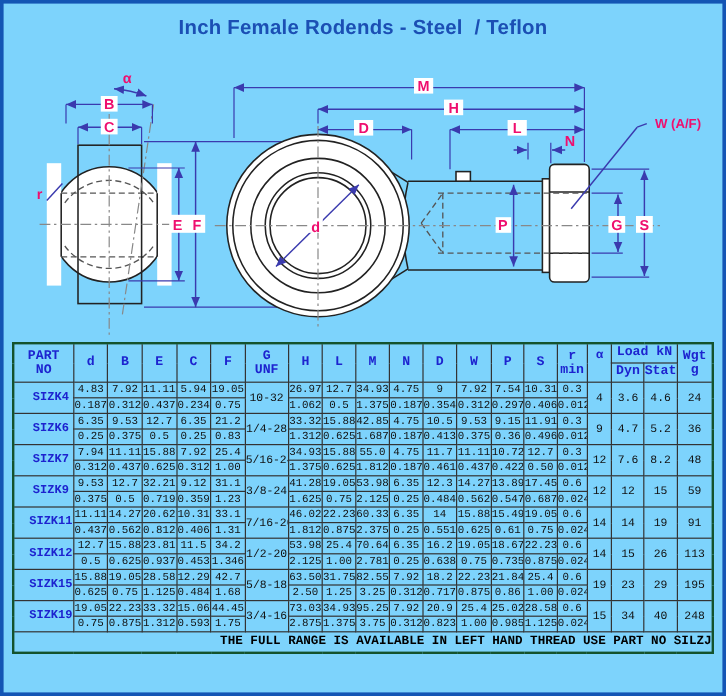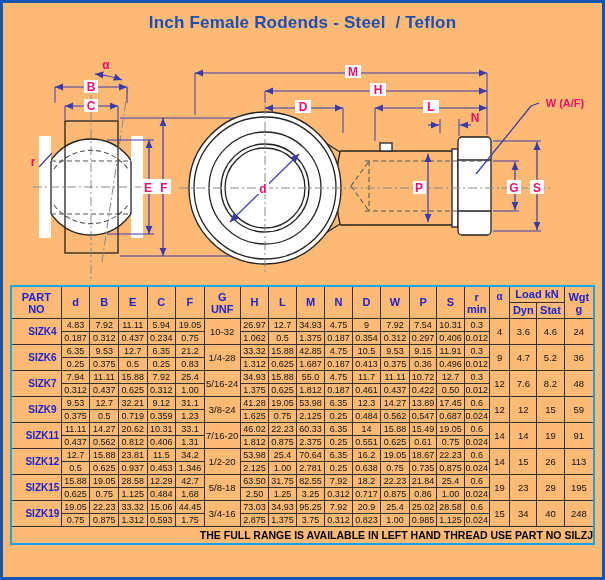--- a/index.html
+++ b/index.html
@@ -1,25 +1,25 @@
 <!DOCTYPE html>
 <html><head>
 <meta charset="utf-8">
 <style>
   html,body{margin:0;padding:0;background:#e8e8e8;}
-  #page{position:relative;width:605px;height:580px;background:#fdba74;
+  #page{position:relative;width:605px;height:580px;background:#7dd3fc;
         border:3px solid #1455b4;box-sizing:border-box;overflow:hidden;
         font-family:"Liberation Sans",sans-serif;}
   #title{position:absolute;top:10px;left:0;width:100%;text-align:center;
          font-size:17px;font-weight:bold;color:#1b4fb4;letter-spacing:.2px;white-space:pre;}
   #drawing{position:absolute;left:0;top:50px;}
   
   #tblwrap{position:absolute;left:7px;right:7px;top:282px;}
   table{border-collapse:collapse;width:100%;table-layout:fixed;
-        font-family:Liberation Sans, sans-serif;border:2px solid #0ea5e9;}
+        font-family:Liberation Mono, monospace;border:2px solid #14532d;}
   td,th{border:1px solid #333;text-align:center;padding:0;overflow:hidden;white-space:nowrap;}
   thead th{color:#1d23cf;font-size:11px;line-height:11px;height:15px;font-weight:bold;}
   thead .l{display:block;line-height:12px;}
   tbody td{font-size:9px;height:12px;color:#111;}
   td.part{color:#1d23cf;font-weight:bold;font-size:10px;padding-left:12px;}
   td.single{font-size:9.5px;}
   tfoot td{font-weight:bold;font-size:10.5px;height:16px;color:#000;text-align:right;}
   #company{position:absolute;top:546px;left:0;width:100%;text-align:center;
            font-size:15px;font-weight:bold;color:#2b5ab0;}
   

